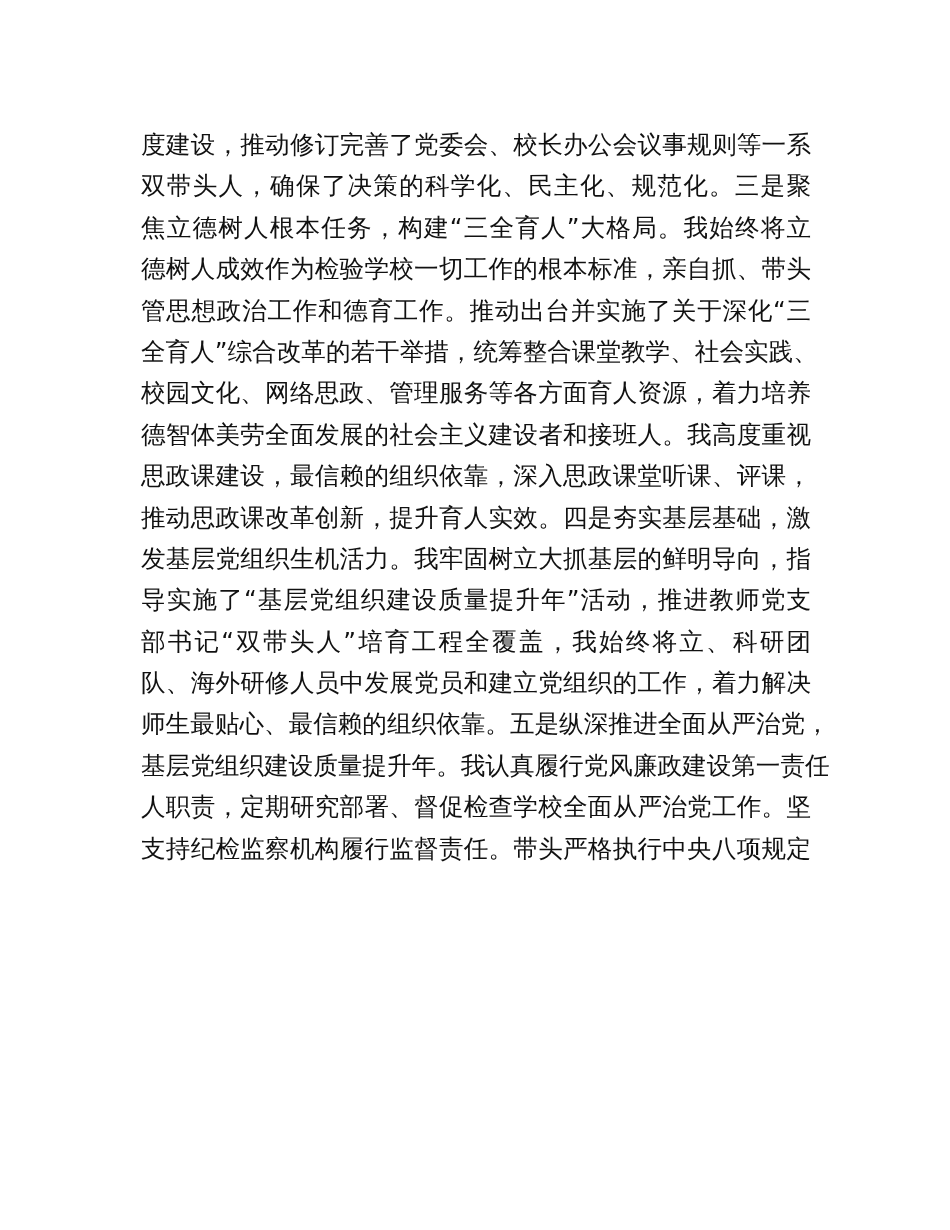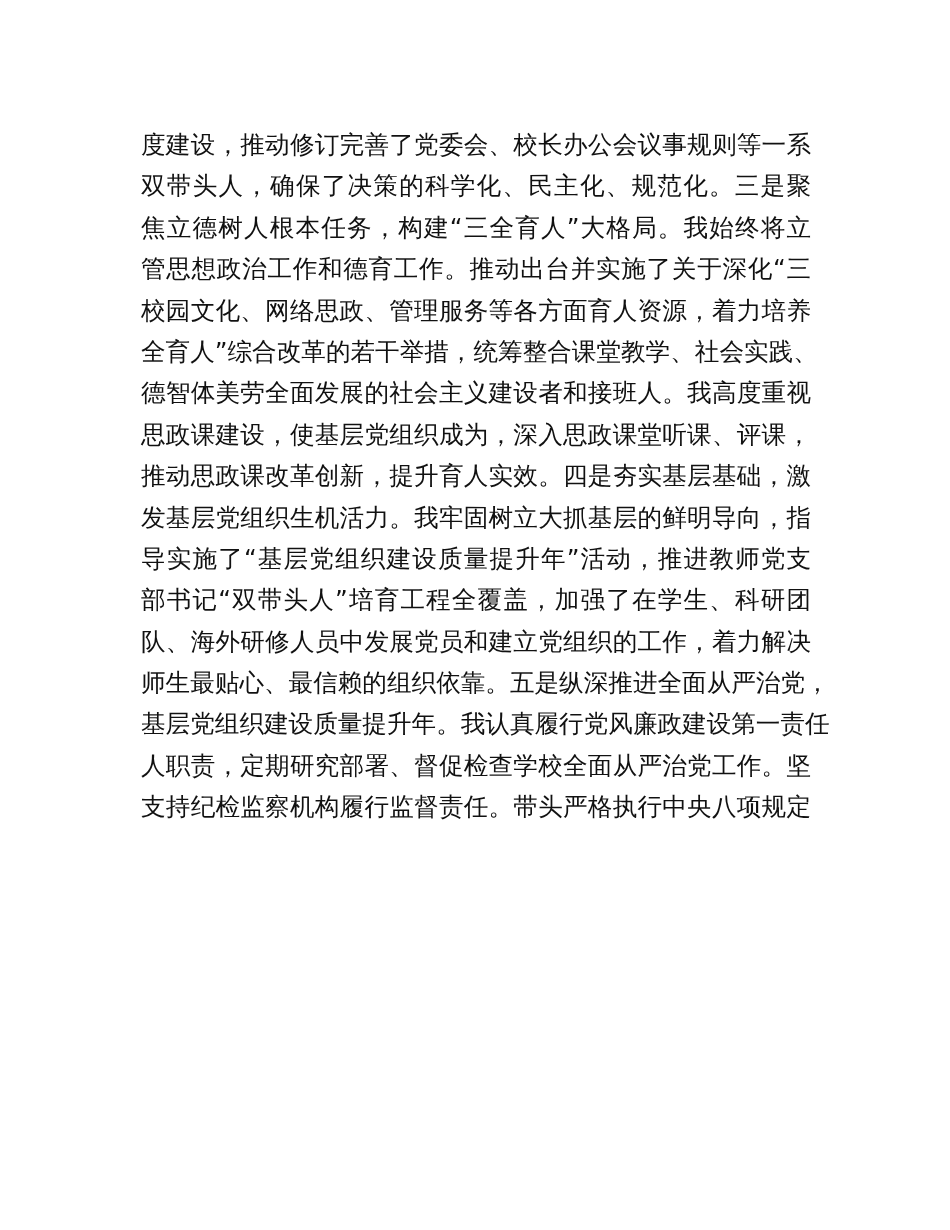--- a/index.html
+++ b/index.html
@@ -26,28 +26,29 @@
   }
 </style>
 </head>
 <body>
 
 <div class="page">
   <div class="text-block">
     <div class="line">度建设，推动修订完善了党委会、校长办公会议事规则等一系</div>
     <div class="line">双带头人，确保了决策的科学化、民主化、规范化。三是聚</div>
     <div class="line">焦立德树人根本任务，构建“三全育人”大格局。我始终将立</div>
+    <div class="line">德树人成效作为检验学校一切工作的根本标准，亲自抓、带头</div>
     <div class="line">管思想政治工作和德育工作。推动出台并实施了关于深化“三</div>
+    <div class="line">全育人”综合改革的若干举措，统筹整合课堂教学、社会实践、</div>
     <div class="line">校园文化、网络思政、管理服务等各方面育人资源，着力培养</div>
-    <div class="line">全育人”综合改革的若干举措，统筹整合课堂教学、社会实践、</div>
     <div class="line">德智体美劳全面发展的社会主义建设者和接班人。我高度重视</div>
-    <div class="line">思政课建设，使基层党组织成为，深入思政课堂听课、评课，</div>
+    <div class="line">思政课建设，最信赖的组织依靠，深入思政课堂听课、评课，</div>
     <div class="line">推动思政课改革创新，提升育人实效。四是夯实基层基础，激</div>
     <div class="line">发基层党组织生机活力。我牢固树立大抓基层的鲜明导向，指</div>
     <div class="line">导实施了“基层党组织建设质量提升年”活动，推进教师党支</div>
-    <div class="line">部书记“双带头人”培育工程全覆盖，加强了在学生、科研团</div>
+    <div class="line">部书记“双带头人”培育工程全覆盖，我始终将立、科研团</div>
     <div class="line">队、海外研修人员中发展党员和建立党组织的工作，着力解决</div>
     <div class="line">师生最贴心、最信赖的组织依靠。五是纵深推进全面从严治党，</div>
     <div class="line">基层党组织建设质量提升年。我认真履行党风廉政建设第一责任</div>
     <div class="line">人职责，定期研究部署、督促检查学校全面从严治党工作。坚</div>
     <div class="line">支持纪检监察机构履行监督责任。带头严格执行中央八项规定</div>
   </div>
 </div>
 
 </body></html>

